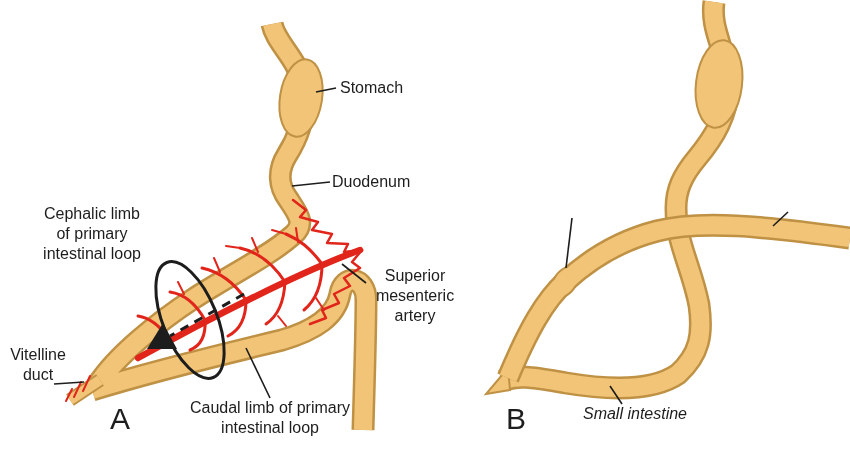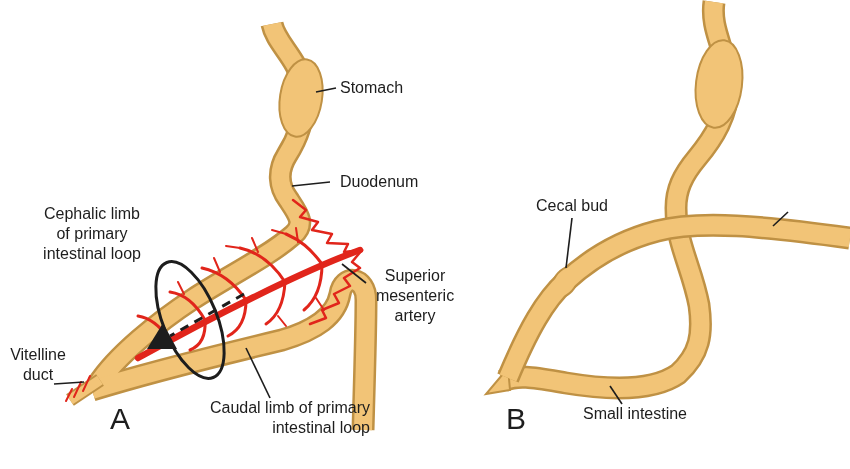--- a/index.html
+++ b/index.html
@@ -105,38 +105,37 @@
       <path class="leader" d="M 54 384 L 84 382"></path>
       <path class="leader" d="M 270 398 L 246 348"></path>
       <path class="leader" d="M 572 218 L 566 268"></path>
       <path class="leader" d="M 788 212 L 773 226"></path>
       <path class="leader" d="M 622 404 L 610 386"></path>
     </g>
   </svg>
 
   <div class="label left" style="left:340px; top:78px;">Stomach</div>
 
-  <div class="label left" style="left:340px; top:172px;">Duodenum</div>
+  <div class="label left" style="left:332px; top:172px;">Duodenum</div>
 
   <div class="label" style="left:8px; top:204px; width:168px;">Cephalic limb
 of primary
 intestinal loop</div>
 
   <div class="label" style="left:2px; top:345px; width:72px;">Vitelline
 duct</div>
 
   <div class="label" style="left:363px; top:266px; width:104px;">Superior
 mesenteric
 artery</div>
 
-  <div class="label" style="left:170px; top:398px; width:200px;text-align:right;">Caudal limb of primary
+  <div class="label" style="left:170px; top:398px; width:200px;">Caudal limb of primary
 intestinal loop</div>
 
   <div class="letter" style="left:110px; top:402px;">A</div>
 
-  <div class="label" style="left:532px; top:196px; width:80px;">Cecal bud</div>
 
 
-  <div class="label" style="left:565px; top:404px; width:140px;">Small intestine</div>
+  <div class="label" style="left:565px; top:404px; width:140px;font-style:italic;">Small intestine</div>
 
   <div class="letter" style="left:506px; top:402px;">B</div>
 
 </div>
 
 </body></html>

